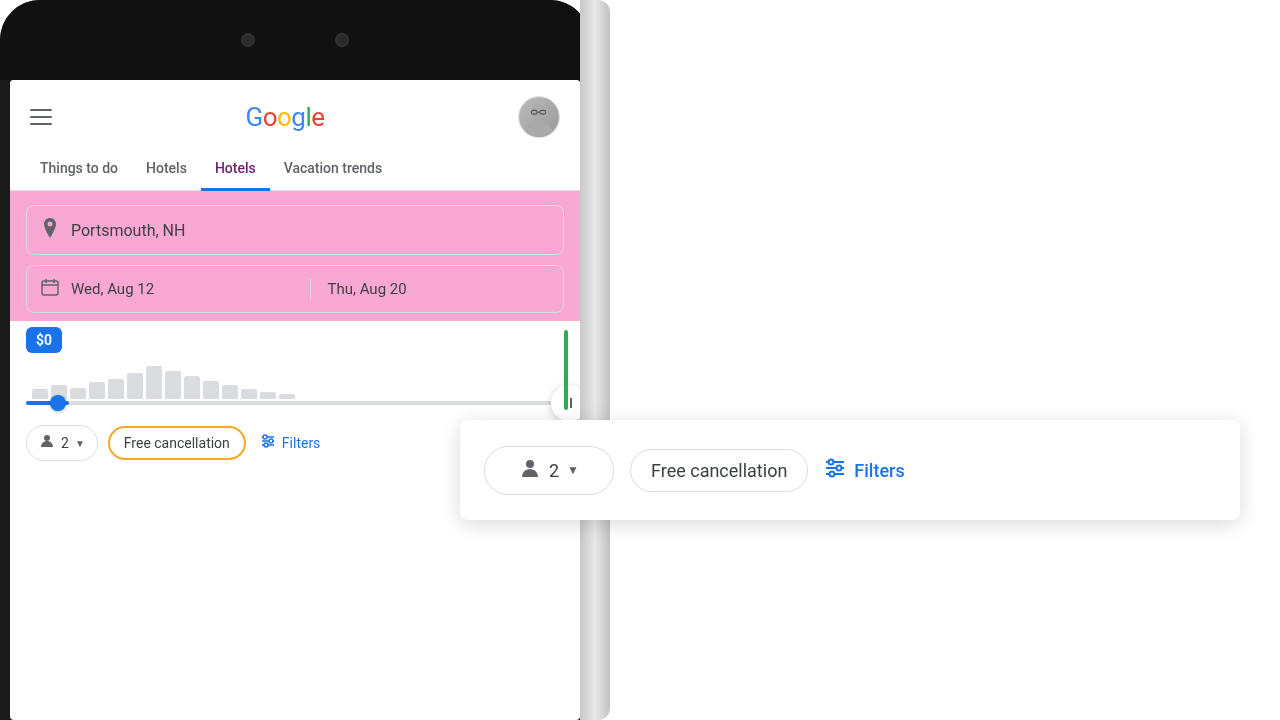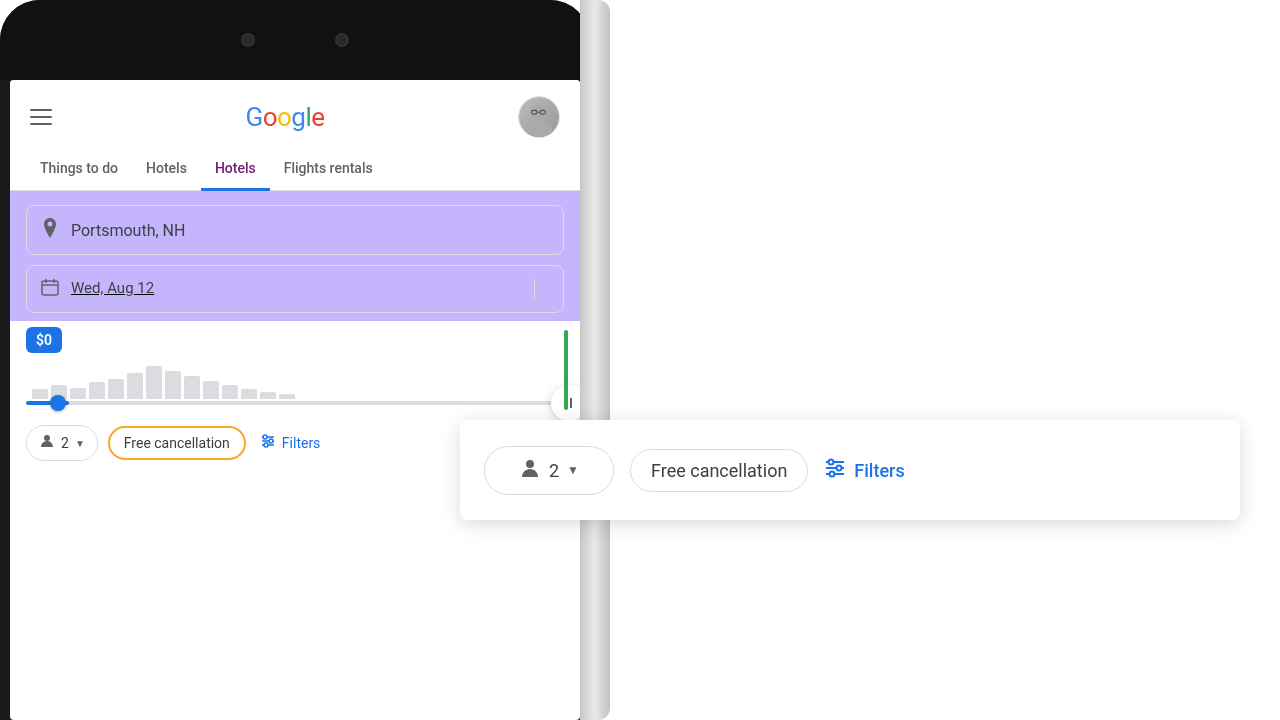--- a/index.html
+++ b/index.html
@@ -176,21 +176,21 @@
       font-weight: 500;
     }
     .nav-tab.active {
       color: #701a75;
       border-bottom-color: #1a73e8;
     }
 
     
     .search-section {
       padding: 14px 16px 8px;
-      background: #c4b5fd;
+      background: #f9a8d4;
     }
 
     .location-input {
       display: flex;
       align-items: center;
       border: 1px solid #dadce0;
       border-radius: 8px;
       padding: 12px 14px;
       margin-bottom: 10px;
       gap: 12px;
@@ -215,24 +215,23 @@
       gap: 12px;
     }
 
     .calendar-icon {
       color: #5f6368;
       font-size: 18px;
     }
 
     .date-range {
       display: flex;
-      align-items: flex-start;
+      align-items: center;
       gap: 3px;
       flex: 1;
-      text-decoration: underline;
     }
 
     .date-from {
       font-size: 15px;
       color: #3c4043;
       flex: 1;
     }
 
     .date-divider {
       width: 1px;
@@ -503,21 +502,21 @@
               <line x1="19" y1="16" x2="22" y2="16" stroke="#555" stroke-width="1.2"></line>
             </svg>
           </div>
         </div>
       </div>
 
       <div class="nav-tabs">
         <div class="nav-tab">Things to do</div>
         <div class="nav-tab">Hotels</div>
         <div class="nav-tab active">Hotels</div>
-        <div class="nav-tab">Flights rentals</div>
+        <div class="nav-tab">Vacation trends</div>
       </div>
 
       <div class="search-section">
 
         <div class="location-input">
           <div class="location-icon">
             <svg width="18" height="20" viewBox="0 0 18 20">
               <path d="M9 0C5.686 0 3 2.686 3 6c0 4.5 6 14 6 14s6-9.5 6-14c0-3.314-2.686-6-6-6zm0 8.5C7.619 8.5 6.5 7.381 6.5 6S7.619 3.5 9 3.5 11.5 4.619 11.5 6 10.381 8.5 9 8.5z" fill="#5f6368"></path>
             </svg>
           </div>
@@ -529,20 +528,21 @@
             <svg width="18" height="18" viewBox="0 0 18 18">
               <rect x="1" y="3" width="16" height="14" rx="2" fill="none" stroke="#5f6368" stroke-width="1.5"></rect>
               <line x1="5" y1="1" x2="5" y2="5" stroke="#5f6368" stroke-width="1.5"></line>
               <line x1="13" y1="1" x2="13" y2="5" stroke="#5f6368" stroke-width="1.5"></line>
               <line x1="1" y1="7" x2="17" y2="7" stroke="#5f6368" stroke-width="1.5"></line>
             </svg>
           </div>
           <div class="date-range">
             <span class="date-from">Wed, Aug 12</span>
             <div class="date-divider"></div>
+            <span class="date-to">Thu, Aug 20</span>
           </div>
         </div>
       </div>
 
       <div class="price-section">
         <div class="price-badge">$0</div>
 
         
         <div class="histogram">
           <div class="hist-bar" style="height:10px"></div>

